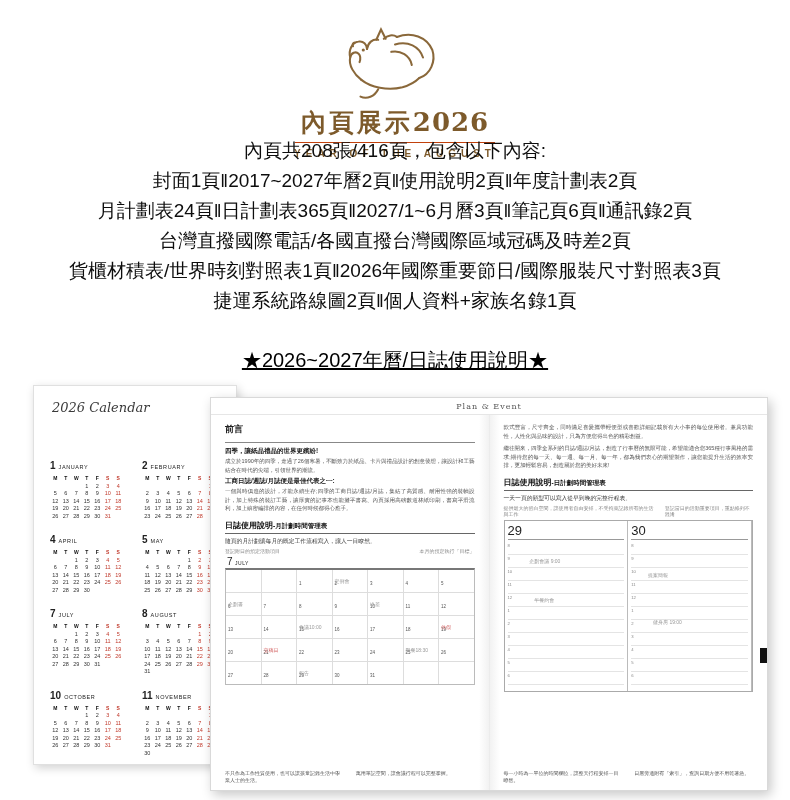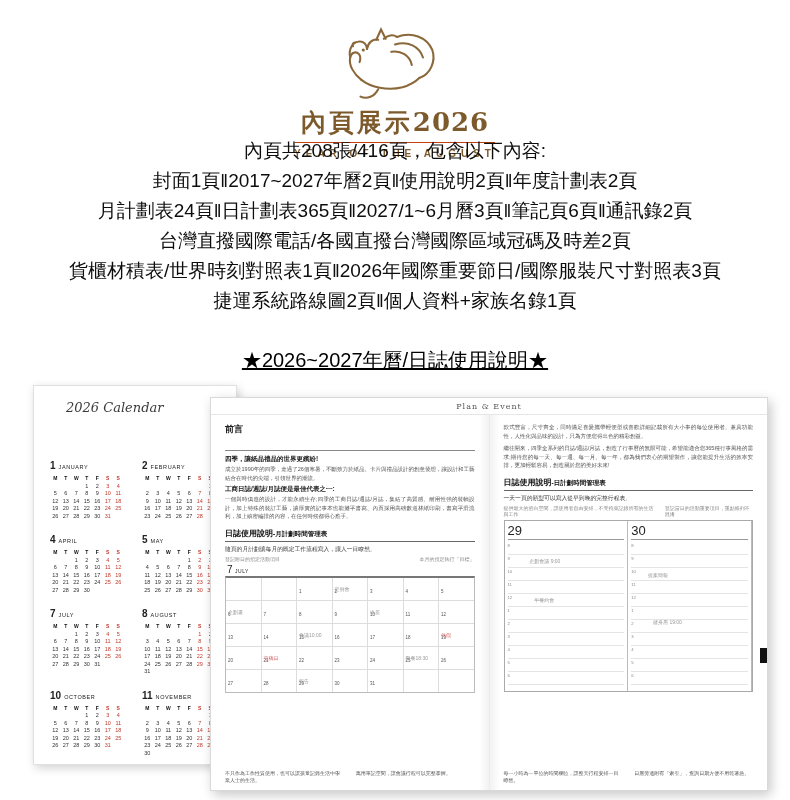--- a/index.html
+++ b/index.html
@@ -15,41 +15,41 @@
   
   .intro{position:absolute;top:136px;left:0;right:0;text-align:center;
          font-size:19px;line-height:30px;color:#0d0d0d;}
   .sec-title{position:absolute;top:347px;left:0;right:0;text-align:center;
              font-size:20px;color:#000;text-decoration:underline;}
   
   .preview{position:absolute;top:383px;left:0;width:790px;height:417px;}
   .cal-page{position:absolute;left:33px;top:2px;width:202px;height:378px;background:#fff;
             border:1px solid #e0e0e0;box-shadow:2px 3px 9px rgba(0,0,0,.18);}
   .cal-title{font-family:"DejaVu Serif",serif;font-style:italic;font-size:13px;color:#3a3a3a;
-             margin:14px 0 40px 32px;}
+             margin:14px 0 40px 18px;}
   .months-grid{display:grid;grid-template-columns:84px 84px;column-gap:8px;padding-left:16px;}
   .month{margin-bottom:9px;}
   .mh{margin-bottom:2px;}
   .mh b{font-size:10px;color:#222;margin-right:3px;font-weight:700;}
   .mh span{font-size:5.5px;letter-spacing:.6px;color:#222;}
   .mrow{display:grid;grid-template-columns:repeat(7,10.5px);}
   .mrow i{font-style:normal;font-size:5.5px;line-height:7.5px;text-align:center;color:#333;}
   .mrow.wd i{font-size:5px;color:#111;font-weight:700;}
   .mrow i.rd{color:#c0392b;}
   
   .spread{position:absolute;left:210px;top:14px;width:556px;height:392px;background:#fff;
           border:1px solid #d9d9d9;box-shadow:3px 4px 11px rgba(0,0,0,.22);}
   .spread-header{text-align:center;font-family:"DejaVu Serif",serif;font-size:8px;color:#555;
                  padding:4px 0 3px;border-bottom:1px solid #e6e6e6;letter-spacing:1px;}
   .halves{display:flex;height:calc(100% - 17px);}
   .half{flex:1;padding:8px 14px 6px;position:relative;}
   .half.left{background:linear-gradient(270deg,#f2f2f2 0,#fff 10px);}
   .half.right{border-left:1px solid #ececec;background:linear-gradient(90deg,#f2f2f2 0,#fff 10px);}
   .preface{font-size:9px;font-weight:700;color:#222;border-bottom:1px solid #888;
-           padding-bottom:14px;margin-bottom:4px;}
+           padding-bottom:6px;margin-bottom:4px;}
   .pt{font-size:6.5px;font-weight:700;color:#222;margin:3px 0 1px;}
   .pb{font-size:5.5px;color:#555;line-height:1.55;text-align:justify;margin:0;}
   .guide{margin-top:7px;font-size:8px;font-weight:700;color:#111;border-bottom:1px solid #666;
          padding-bottom:2px;}
   .guide small{font-size:6.5px;font-weight:700;}
   .gline{font-size:5.8px;color:#333;margin:3px 0 2px;}
   .notes{display:flex;justify-content:space-between;font-size:5px;color:#888;margin:2px 0 2px;gap:8px;}
   .july-head{font-size:10px;font-weight:700;color:#222;margin:2px 0 1px;}
   .july-head span{font-size:5px;font-weight:400;letter-spacing:.5px;margin-left:2px;}
   .july-grid{border:1px solid #bbb;border-top:2px solid #777;}

